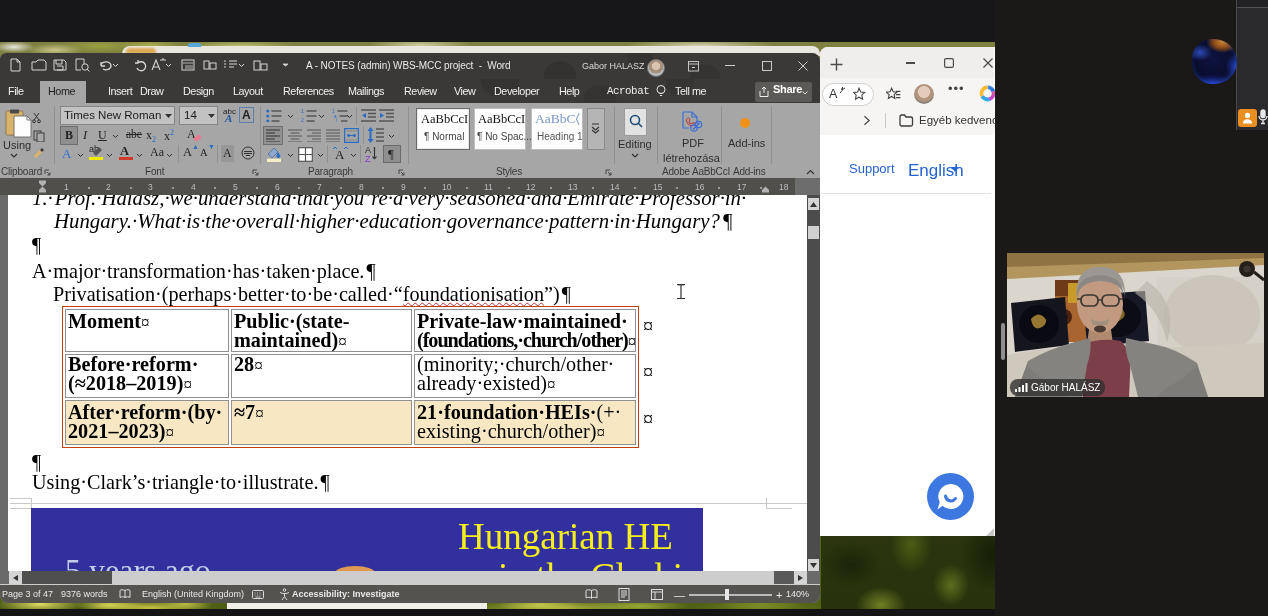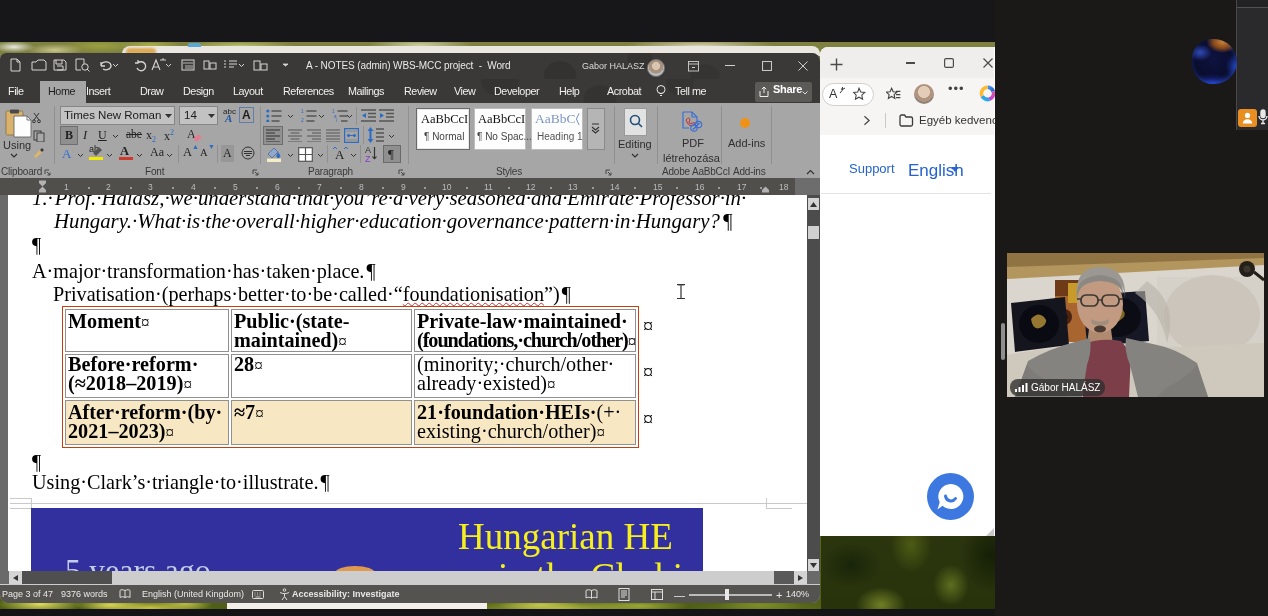--- a/index.html
+++ b/index.html
@@ -168,31 +168,31 @@
         <rect x="0.6" y="0.6" width="9.8" height="9.8"></rect>
       </svg>
     <svg class="abs" style="left:798px;top:8px;width:10px;height:10px" viewBox="0 0 11 11" stroke="#cfcfcf" stroke-width="1.1">
         <path d="M0.5 0.5 L10.5 10.5 M10.5 0.5 L0.5 10.5"></path>
       </svg>
   </div>
   <div class="abs" id="wmenu">
     <span class="abs" style="left:40px;top:2px;width:46px;height:22px;background:#a6a6a6"></span>
     <span class="mtab" style="left:8px;">File</span>
     <span class="mtab" style="left:48px;color:#1e1e1e">Home</span>
-    <span class="mtab" style="left:86px;">Insert</span>
+    <span class="mtab" style="left:108px;">Insert</span>
     <span class="mtab" style="left:140px;">Draw</span>
     <span class="mtab" style="left:183px;">Design</span>
     <span class="mtab" style="left:233px;">Layout</span>
     <span class="mtab" style="left:283px;">References</span>
     <span class="mtab" style="left:348px;">Mailings</span>
     <span class="mtab" style="left:404px;">Review</span>
     <span class="mtab" style="left:454px;">View</span>
     <span class="mtab" style="left:494px;">Developer</span>
     <span class="mtab" style="left:559px;">Help</span>
-    <span class="mtab" style="left:607px;">Acrobat</span>
+    <span class="mtab" style="left:607px;font-family:Liberation Mono, monospace;">Acrobat</span>
     <svg class="abs" style="left:655px;top:5px;width:12px;height:15px" viewBox="0 0 12 15" fill="none" stroke="#e8e8e8" stroke-width="1">
         <circle cx="6" cy="5.5" r="4"></circle>
         <path d="M4.5 9.5 h3 M5 11.5 h2"></path>
       </svg>
     <span class="mtab" style="left:675px;">Tell me</span>
     <span class="abs" style="left:755px;top:3px;width:57px;height:20px;background:#5c5a57;border-radius:2px"></span>
     <svg class="abs" style="left:759px;top:7px;width:12px;height:12px" viewBox="0 0 12 12" fill="none" stroke="#eee" stroke-width="1">
         <path d="M1 5 v5.5 h8 V5 M5 7 V1 M5 1 L2.8 3.2 M5 1 l2.2 2.2"></path>
       </svg>
     <span class="abs" style="left:773px;top:4px;color:#fff;font-size:11px;font-weight:bold;letter-spacing:-0.3px">Share</span>

